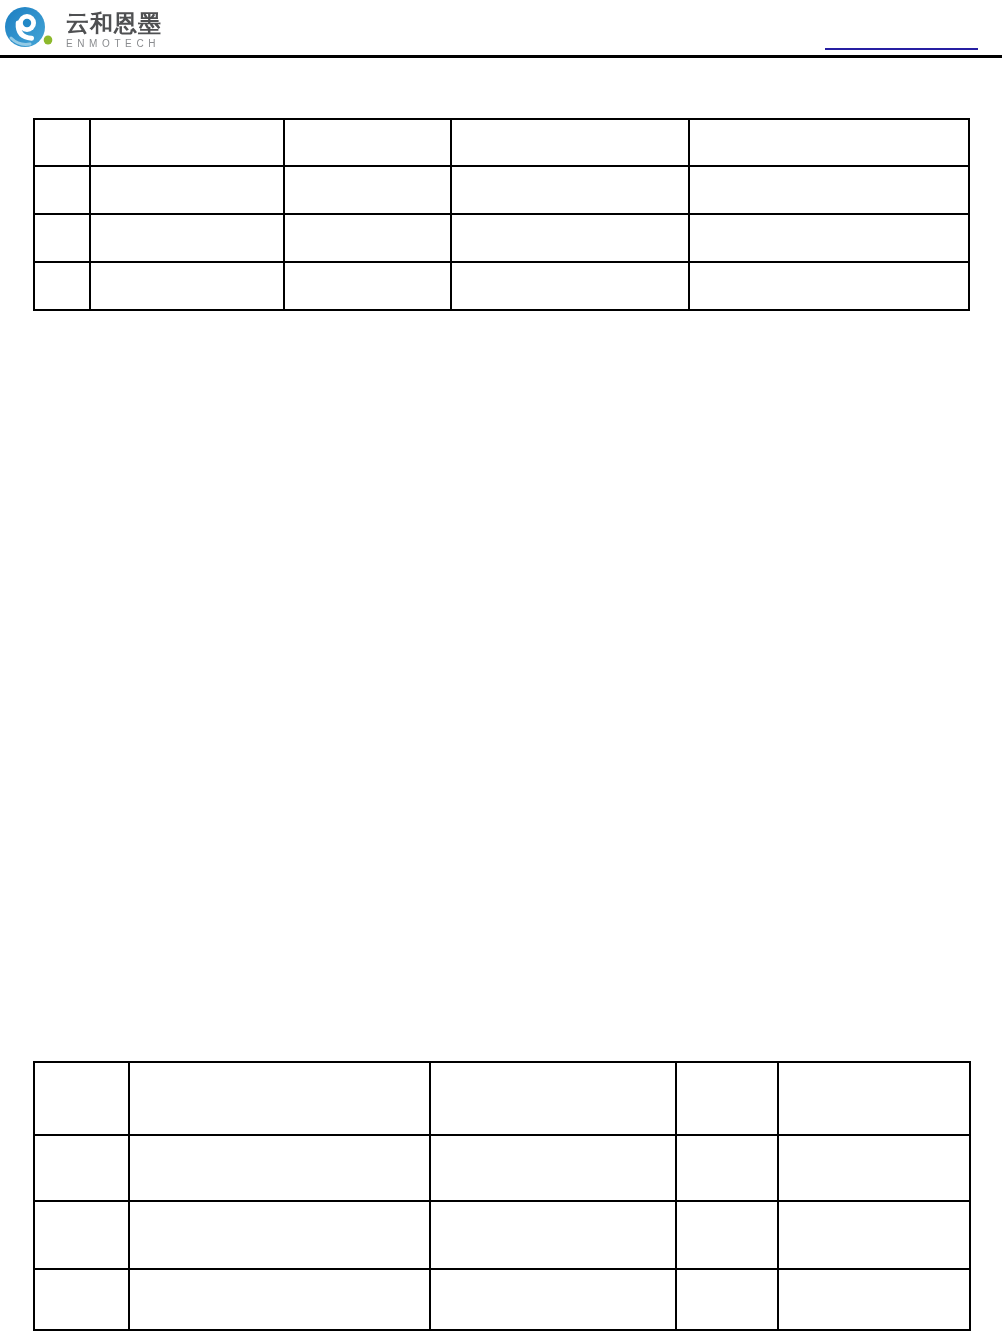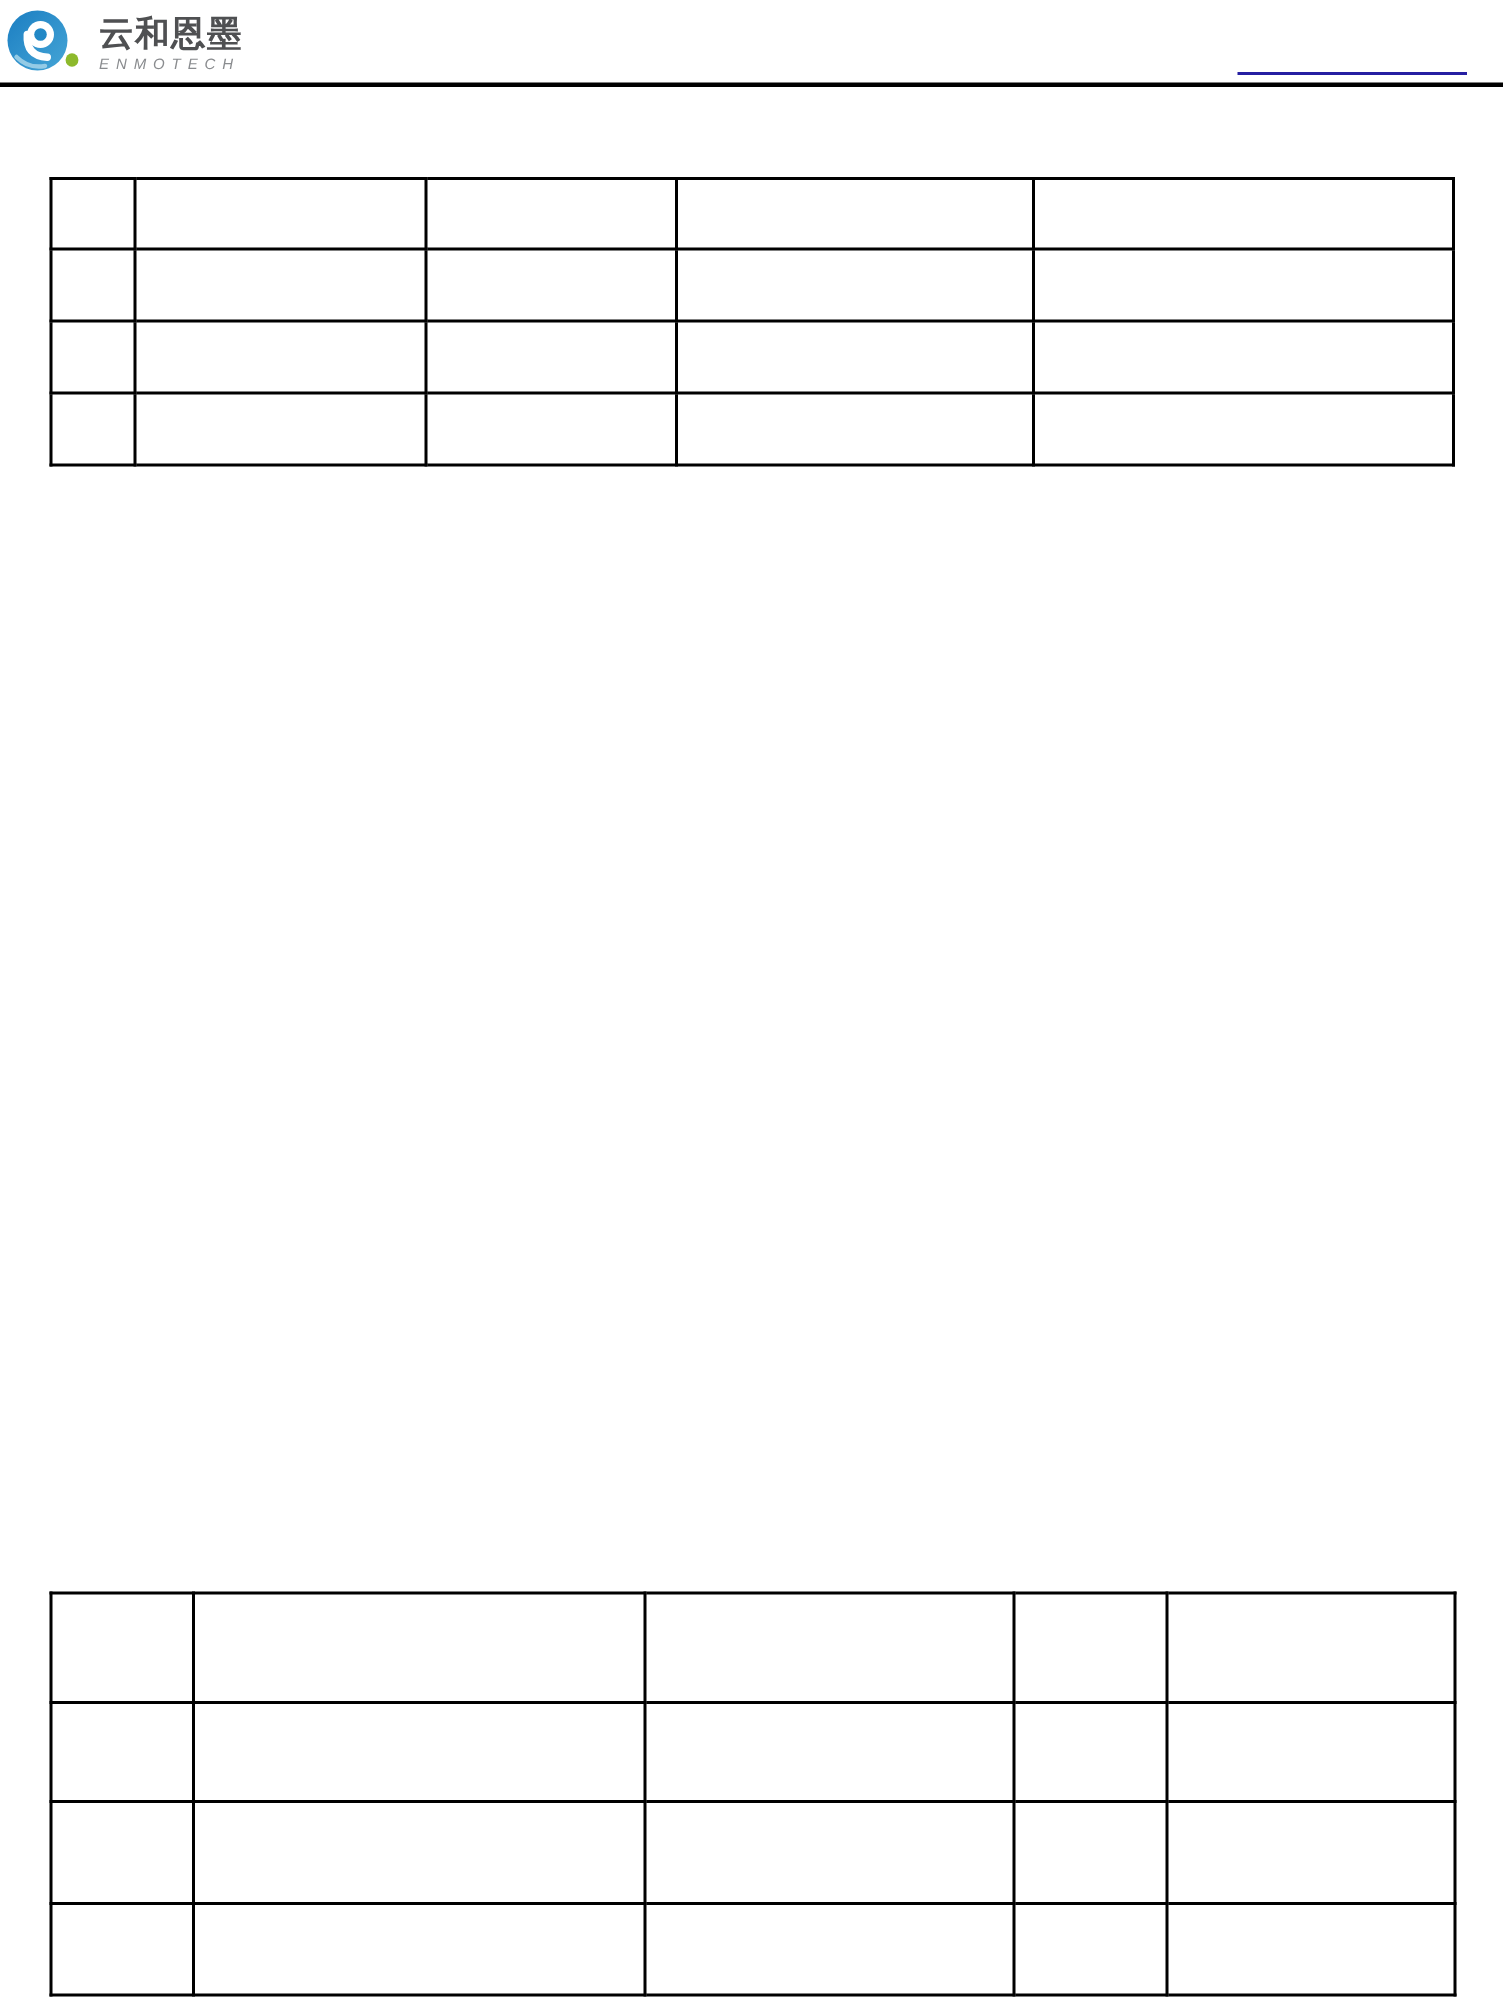--- a/index.html
+++ b/index.html
@@ -31,21 +31,20 @@
     letter-spacing:1px;
     white-space:nowrap;
   }
   .logo-en {
     font-size:10px;
     line-height:10px;
     color:#8a8c8f;
     letter-spacing:4.6px;
     margin-top:4px;
     white-space:nowrap;
-    font-style:italic;
   }
   .header-rule {
     position:absolute;
     left:0; top:55px;
     width:1002px; height:3px;
     background:#000000;
   }
   .blank-underline {
     position:absolute;
     left:825px; top:48px;

